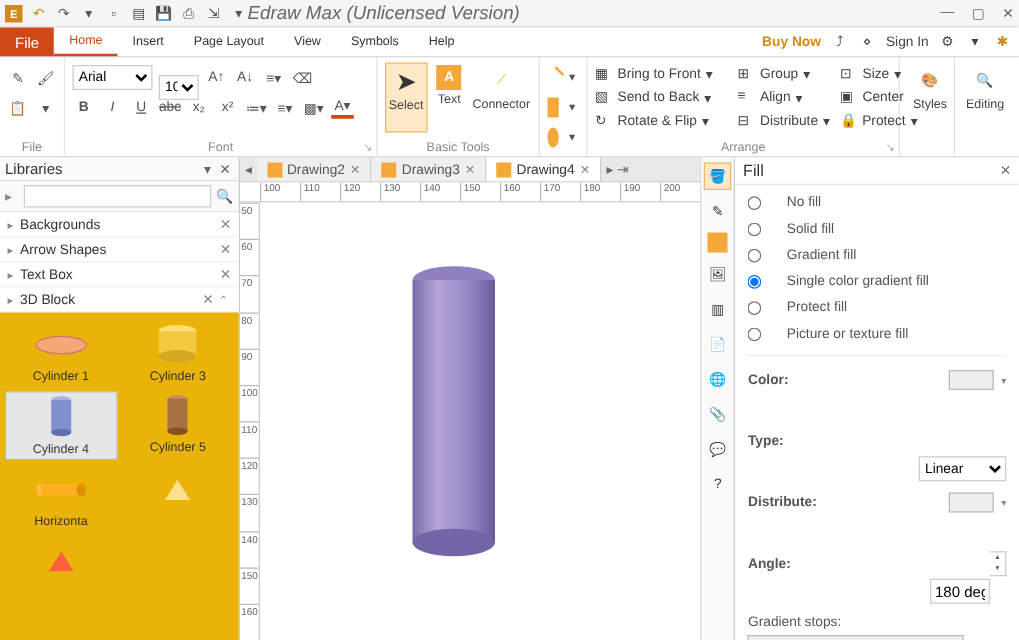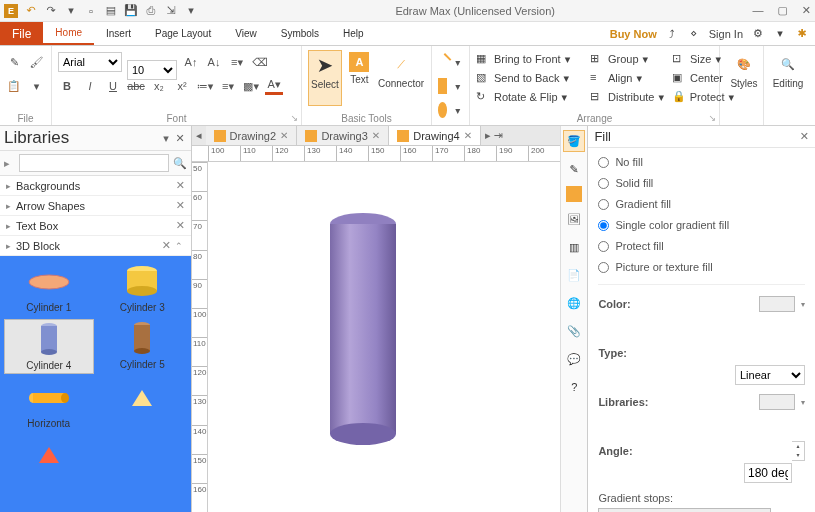--- a/index.html
+++ b/index.html
@@ -2,21 +2,21 @@
 <html><head>
 <meta charset="utf-8">
 <style>
 * { margin: 0; padding: 0; box-sizing: border-box; font-family: "Segoe UI", Arial, sans-serif; }
 body { width: 815px; height: 512px; background: #fff; font-size: 11px; color: #333; overflow: hidden; position: relative; }
 
 
 .titlebar { height: 22px; background: #f5f5f5; display: flex; align-items: center; padding: 0 4px; border-bottom: 1px solid #e0e0e0; }
 .titlebar .qat { display: flex; gap: 6px; align-items: center; }
 .titlebar .qat-icon { width: 14px; height: 14px; display: inline-flex; align-items: center; justify-content: center; color: #555; }
-.titlebar .title { flex: 1; text-align: center; color: #666; font-size: 11px; }
+.titlebar .title { flex: 1; text-align: left; color: #666; font-size: 15px; font-style: italic; }
 .titlebar .winctl { display: flex; gap: 14px; color: #666; }
 .titlebar .winctl span { cursor: pointer; }
 
 
 .menurow { height: 24px; display: flex; align-items: stretch; border-bottom: 1px solid #d0d0d0; }
 .menurow .file-tab { background: #d14817; color: #fff; padding: 0 12px; display: flex; align-items: center; font-size: 12px; }
 .menurow .tab { padding: 0 12px; display: flex; align-items: center; font-size: 10px; color: #333; cursor: pointer; }
 .menurow .tab.active { border-bottom: 2px solid #d14817; color: #d14817; }
 .menurow .spacer { flex: 1; }
 .menurow .right { display: flex; align-items: center; gap: 8px; padding-right: 6px; color: #444; }
@@ -29,43 +29,43 @@
 .ribbon-group .glabel { position: absolute; bottom: 1px; left: 0; right: 0; text-align: center; color: #888; font-size: 10px; }
 .ribbon-group .dlaunch { position: absolute; bottom: 2px; right: 3px; font-size: 9px; color: #aaa; cursor: pointer; }
 .rb-row { display: flex; align-items: center; gap: 5px; height: 24px; }
 .rb-btn { width: 18px; height: 18px; display: inline-flex; align-items: center; justify-content: center; color: #555; cursor: pointer; }
 .rb-bigbtn { width: 36px; display: flex; flex-direction: column; align-items: center; gap: 2px; cursor: pointer; padding: 2px; }
 .rb-bigbtn .bigicon { width: 24px; height: 24px; display: flex; align-items: center; justify-content: center; }
 .rb-bigbtn .biglabel { font-size: 10px; color: #444; text-align: center; }
 .rb-bigbtn.sel { background: #fde9c8; border: 1px solid #f0b860; }
 select, input[type=text].combo { height: 20px; font-size: 11px; border: 1px solid #ccc; background: #fff; }
 .combo-font { width: 64px; }
-.combo-size { width: 50px; margin-top: 16px; }
+.combo-size { width: 32px; margin-top: 16px; }
 .mini { font-size: 10px; color: #555; }
 .arrange-item { display: flex; align-items: center; gap: 4px; height: 18px; color: #444; cursor: pointer; }
 .arrange-item .ai-icon { width: 14px; height: 14px; }
 .shape-swatch { width: 16px; height: 16px; display: inline-block; }
 
 
 .workarea { display: flex; height: calc(512px - 22px - 24px - 80px); }
 
 
 .lib { width: 192px; border-right: 1px solid #ccc; display: flex; flex-direction: column; background: #fafafa; }
 .lib-head { display: flex; align-items: center; padding: 2px 4px; border-bottom: 1px solid #e0e0e0; }
-.lib-head .lh-title { flex: 1; font-size: 17px; color: #333; }
+.lib-head .lh-title { flex: 1; font-size: 12px; color: #333; }
 .lib-head .lh-btn { width: 14px; text-align: center; color: #666; cursor: pointer; }
 .lib-search { display: flex; align-items: center; padding: 3px 4px; gap: 4px; border-bottom: 1px solid #e0e0e0; }
 .lib-search .ls-left { width: 14px; color: #888; }
 .lib-search input { flex: 1; height: 18px; border: 1px solid #ccc; font-size: 11px; padding: 0 3px; }
 .lib-search .ls-mag { width: 16px; color: #666; }
 .lib-cat { display: flex; align-items: center; padding: 3px 6px; border-bottom: 1px solid #eee; cursor: pointer; background: #fff; }
 .lib-cat .chev { width: 10px; color: #888; font-size: 9px; }
 .lib-cat .lc-label { flex: 1; font-size: 11px; }
 .lib-cat .lc-x { color: #888; }
-.lib-shapes { flex: 1; overflow: hidden; padding: 6px 4px; background: #3b82f6; }
+.lib-shapes { flex: 1; overflow: hidden; padding: 6px 4px; background: #eab308; }
 .shape-grid { display: grid; grid-template-columns: 1fr 1fr; gap: 4px 4px; }
 .shape-cell { display: flex; flex-direction: column; align-items: center; gap: 2px; padding: 2px; cursor: pointer; }
 .shape-cell.sel { background: #e6e6e6; border: 1px solid #bbb; }
 .shape-thumb { width: 50px; height: 36px; display: flex; align-items: center; justify-content: center; }
 .shape-label { font-size: 10px; color: #333; text-align: center; }
 
 
 .canvas-wrap { flex: 1; display: flex; flex-direction: column; background: #f0f0f0; }
 .doctabs { height: 20px; display: flex; align-items: stretch; background: #e8e8e8; border-bottom: 1px solid #ccc; }
 .doctab { display: flex; align-items: center; gap: 4px; padding: 0 8px; border-right: 1px solid #ccc; font-size: 11px; color: #555; cursor: pointer; background: #efefef; }
@@ -85,21 +85,21 @@
 .propstrip { width: 30px; background: #fafafa; border-left: 1px solid #ddd; display: flex; flex-direction: column; align-items: center; padding-top: 4px; gap: 6px; }
 .propstrip .ps { width: 22px; height: 22px; display: flex; align-items: center; justify-content: center; cursor: pointer; border: 1px solid transparent; }
 .propstrip .ps.active { border: 1px solid #f0b860; background: #fde9c8; }
 
 
 .fillpanel { width: 250px; border-left: 1px solid #ccc; background: #fff; display: flex; flex-direction: column; font-size: 11px; color: #555; }
 .fillpanel .fp-head { display: flex; align-items: center; padding: 3px 6px; border-bottom: 1px solid #e5e5e5; }
 .fillpanel .fp-head .t { flex: 1; font-size: 13px; color: #333; }
 .fillpanel .fp-head .x { color: #777; cursor: pointer; }
 .fp-body { padding: 8px 10px; display: flex; flex-direction: column; gap: 9px; }
-.fp-opt { display: flex; align-items: center; gap: 6px; }
+.fp-opt { display: flex; align-items: center; gap: 20px; }
 .fp-opt input[type=radio] { width: 11px; height: 11px; }
 .fp-field { display: flex; align-items: center; gap: 6px; }
 .fp-field .lbl { flex: 1; font-weight: bold; }
 .fp-field select, .fp-field input { width: 70px; height: 20px; font-size: 11px; border: 1px solid #ccc; margin-top: 44px; }
 .color-swatch-btn { width: 36px; height: 16px; border: 1px solid #bbb; background: #eee; }
 .grad-bar { height: 16px; border: 1px solid #bbb; background: #eee; flex: 1; margin-right: 4px; }
 .fp-icons { display: flex; gap: 8px; color: #777; }
 .spin { display: flex; align-items: center; }
 .spin input { width: 48px; height: 20px; border: 1px solid #ccc; text-align: left; padding: 0 3px; font-size: 12px; }
 .spin .arrows { display: flex; flex-direction: column; font-size: 6px; border: 1px solid #ccc; border-left: none; }
@@ -483,21 +483,21 @@
       <div class="fp-field">
         <span class="lbl">Color:</span>
         <span class="color-swatch-btn"></span>
           <span style="font-size:8px;color:#888">▾</span>
       </div>
       <div class="fp-field">
         <span class="lbl">Type:</span>
         <select><option>Linear</option></select>
       </div>
       <div class="fp-field">
-        <span class="lbl">Libraries:</span>
+        <span class="lbl">Distribute:</span>
         <span class="color-swatch-btn"></span>
           <span style="font-size:8px;color:#888">▾</span>
       </div>
       <div class="fp-field">
         <span class="lbl">Angle:</span>
         <div class="spin">
           <input value="180 deg" style="">
           <div class="arrows">
               <span>▴</span>
               <span>▾</span>

